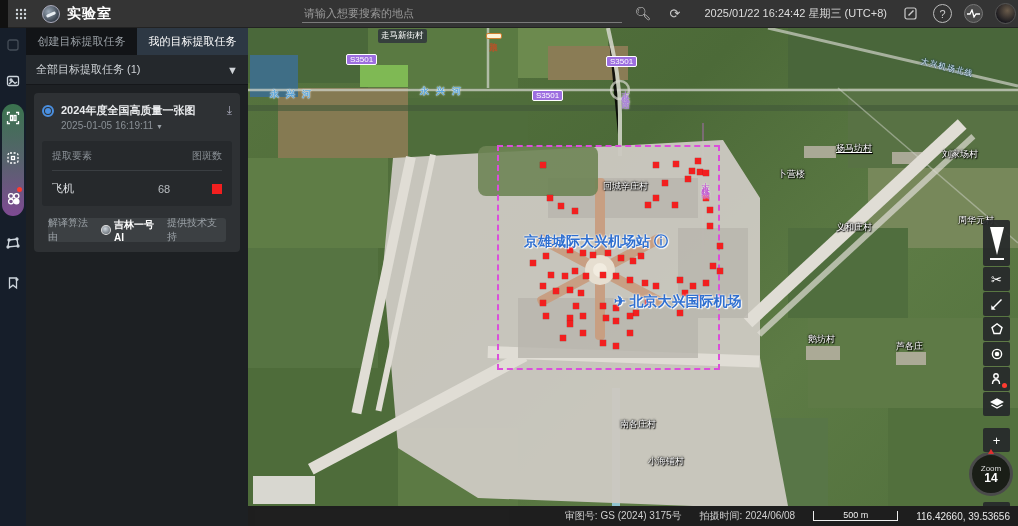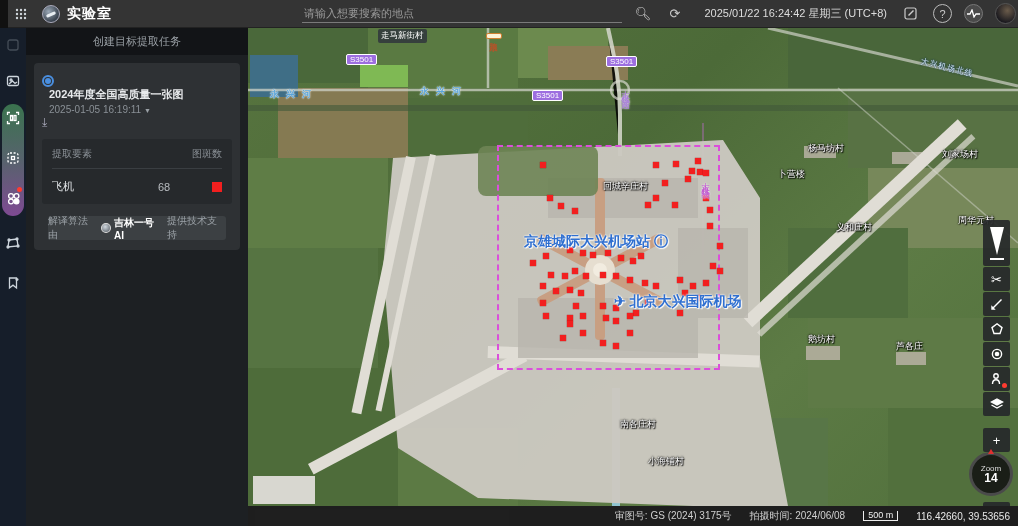--- a/index.html
+++ b/index.html
@@ -45,21 +45,21 @@
   #panel { position:absolute; left:26px; top:28px; width:222px; height:498px; background:#1d2023; z-index:40; }
   #tabs { display:flex; height:27px; background:#121417; }
   .tab { flex:1; display:flex; align-items:center; justify-content:center; font-size:11px;
     color:#9aa0a6; cursor:pointer; }
   .tab.active { background:#2d3844; color:#fff; }
   #filter-row { height:30px; background:#24282c; border-bottom:1px solid #15171a; display:flex;
     align-items:center; justify-content:space-between; padding:0 10px; cursor:pointer; }
   #filter-row span { color:#cfd3d7; font-size:11px; }
   .caret { color:#9aa0a6; font-size:8px; }
   #task-card { margin:8px; background:#2e3134; border-radius:4px; padding:8px 0 10px; }
-  #task-head { display:flex; padding:2px 8px 0;flex-direction:column; }
+  #task-head { display:flex; padding:2px 8px 0; }
   #radio { width:12px; height:12px; border-radius:50%; border:2px solid #4a8fe0; margin-top:2px;
     position:relative; cursor:pointer; flex:none; }
   #radio:after { content:""; position:absolute; left:1px; top:1px; width:6px; height:6px;
     border-radius:50%; background:#4a8fe0; }
   #task-titles { margin-left:7px; flex:1; }
   #task-title { color:#e8eaec; font-size:11px; font-weight:bold; line-height:14px; }
   #task-time { color:#8a9096; font-size:10px; margin-top:3px; }
   #dl-icon { color:#aab; font-size:12px; cursor:pointer; }
   #task-table { margin:10px 8px 0; background:#26292c; border-radius:3px; padding:8px 10px 10px; }
   #tbl-head { display:flex; justify-content:space-between; color:#8a9096; font-size:10px;
@@ -122,21 +122,21 @@
     border-bottom:5px solid #e03030; }
   #zoom-in-btn { position:absolute; top:208px; } #zoom-out-btn { position:absolute; top:282px; }
   #zoom-in-btn,#zoom-out-btn { right:0; width:27px; }
 
   
   #statusbar { position:absolute; left:248px; top:506px; width:770px; height:20px;
     background:rgba(32,32,32,.92); display:flex; align-items:center; justify-content:flex-end;
     gap:18px; padding-right:8px; z-index:30; color:#cfcfcf; font-size:10px; }
   #scalebar { display:flex; align-items:flex-end; }
   #scale-box { border-left:1px solid #eee; border-right:1px solid #eee; border-bottom:1px solid #eee;
-    height:10px; padding:0 4px; font-size:9px; color:#eee; line-height:9px; }
+    height:10px; padding:0 29px; font-size:9px; color:#eee; line-height:9px; }
   #coords { color:#e8e8e8; }
 </style>
 </head>
 <body>
 
 <div id="topbar">
   <div id="grid-icon">
     <svg width="12" height="12" viewBox="0 0 12 12">
       <g fill="#cfd5db">
           <circle cx="2" cy="2" r="1.2"></circle>
@@ -227,20 +227,25 @@
     <svg width="14" height="14" viewBox="0 0 14 14">
         <path d="M3.5 2 H10.5 V12 L7 9.2 L3.5 12 Z"></path>
         <path d="M9.5 3.5 h3 M11 2 v3"></path>
       </svg>
   </div>
 </div>
 
 <div id="panel">
   <div id="tabs">
     <div class="tab">创建目标提取任务</div>
+    <div class="tab active">我的目标提取任务</div>
+  </div>
+  <div id="filter-row">
+    <span>全部目标提取任务 (1)</span>
+    <span class="caret">▼</span>
   </div>
   <div id="task-card">
     <div id="task-head">
       <span id="radio"></span>
       <div id="task-titles">
         <div id="task-title">2024年度全国高质量一张图</div>
         <div id="task-time">
           <span>2025-01-05 16:19:11</span>
           <span class="caret" style="font-size:7px">▼</span>
         </div>
@@ -422,21 +427,21 @@
       <div class="mlabel badge-purple" style="left: 358px; top: 28px;">S3501</div>
       <div class="mlabel badge-purple" style="left: 284px; top: 62px;">S3501</div>
       <div class="mlabel water" style="left: 22px; top: 60px;">永兴河</div>
       <div class="mlabel water" style="left: 172px; top: 57px;">永兴河</div>
       <div class="mlabel road-blue" style="left: 672px; top: 34px;">大兴机场北线</div>
       <div class="mlabel road-v" style="left: 372px; top: 56px;">大兴机场高速</div>
       <div class="mlabel village" style="left: 355px; top: 152px;">回城辛庄村</div>
       <div class="mlabel metro-v" style="left: 452px; top: 148px;">大兴机场线</div>
       <div class="mlabel poi" style="left: 276px; top: 205px;">京雄城际大兴机场站 ⓘ</div>
       <div class="mlabel poi" style="left: 366px; top: 265px;">✈ 北京大兴国际机场</div>
-      <div class="mlabel village" style="left: 560px; top: 114px;">杨马坊村</div>
+      <div class="mlabel village" style="left: 588px; top: 114px; text-decoration: underline;">杨马坊村</div>
       <div class="mlabel village" style="left: 646px; top: 120px; padding-left: 48px;">刘家场村</div>
       <div class="mlabel village" style="left: 530px; top: 140px;">卜营楼</div>
       <div class="mlabel village" style="left: 588px; top: 193px;">义和庄村</div>
       <div class="mlabel village" style="left: 710px; top: 186px;">周华元村</div>
       <div class="mlabel village" style="left: 560px; top: 305px;">鹅坊村</div>
       <div class="mlabel village" style="left: 648px; top: 312px;">芦各庄</div>
       <div class="mlabel village" style="left: 372px; top: 390px;">南各庄村</div>
       <div class="mlabel village" style="left: 400px; top: 427px;">小海铺村</div>
     </div>
 

